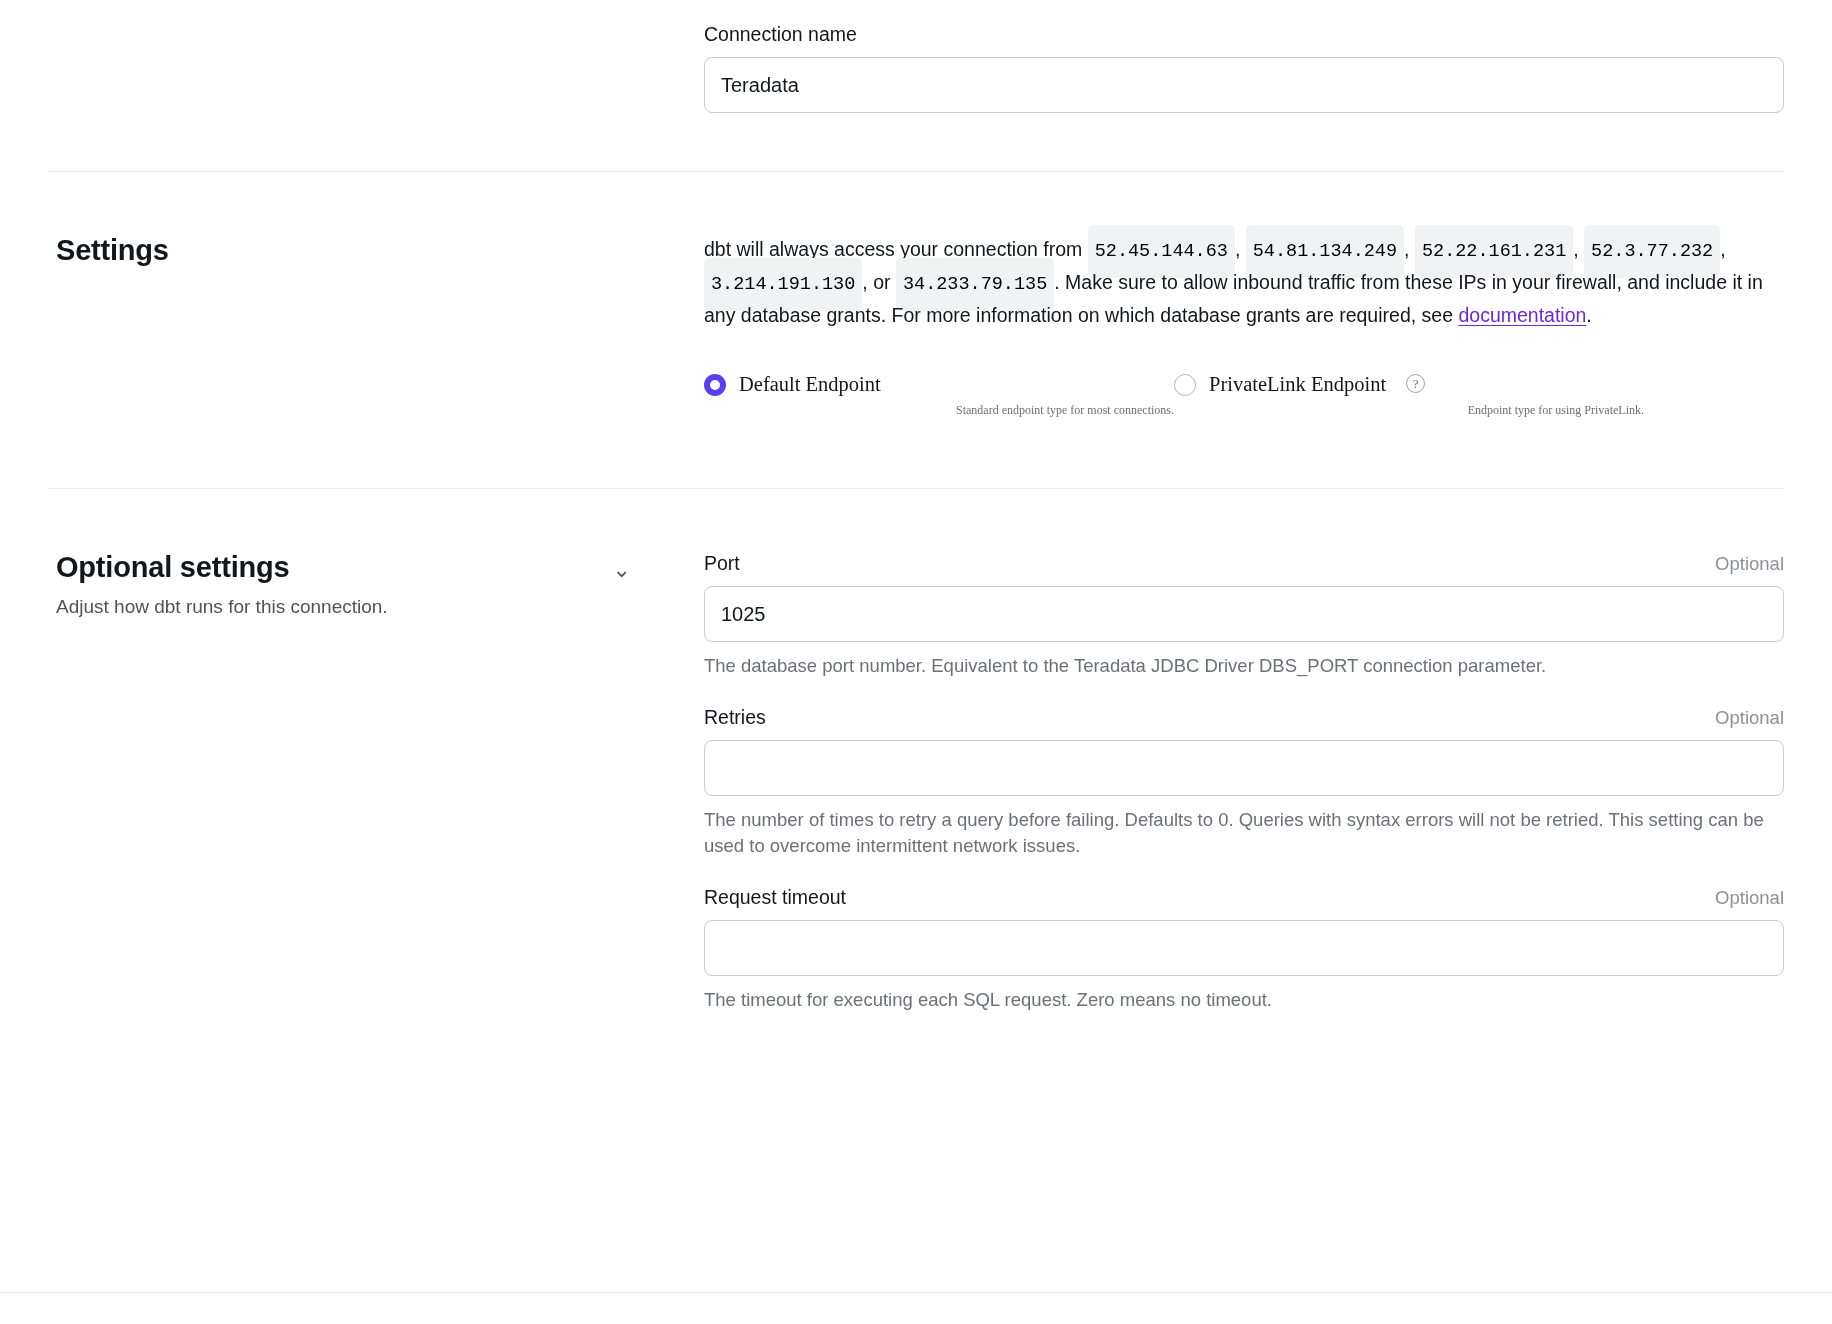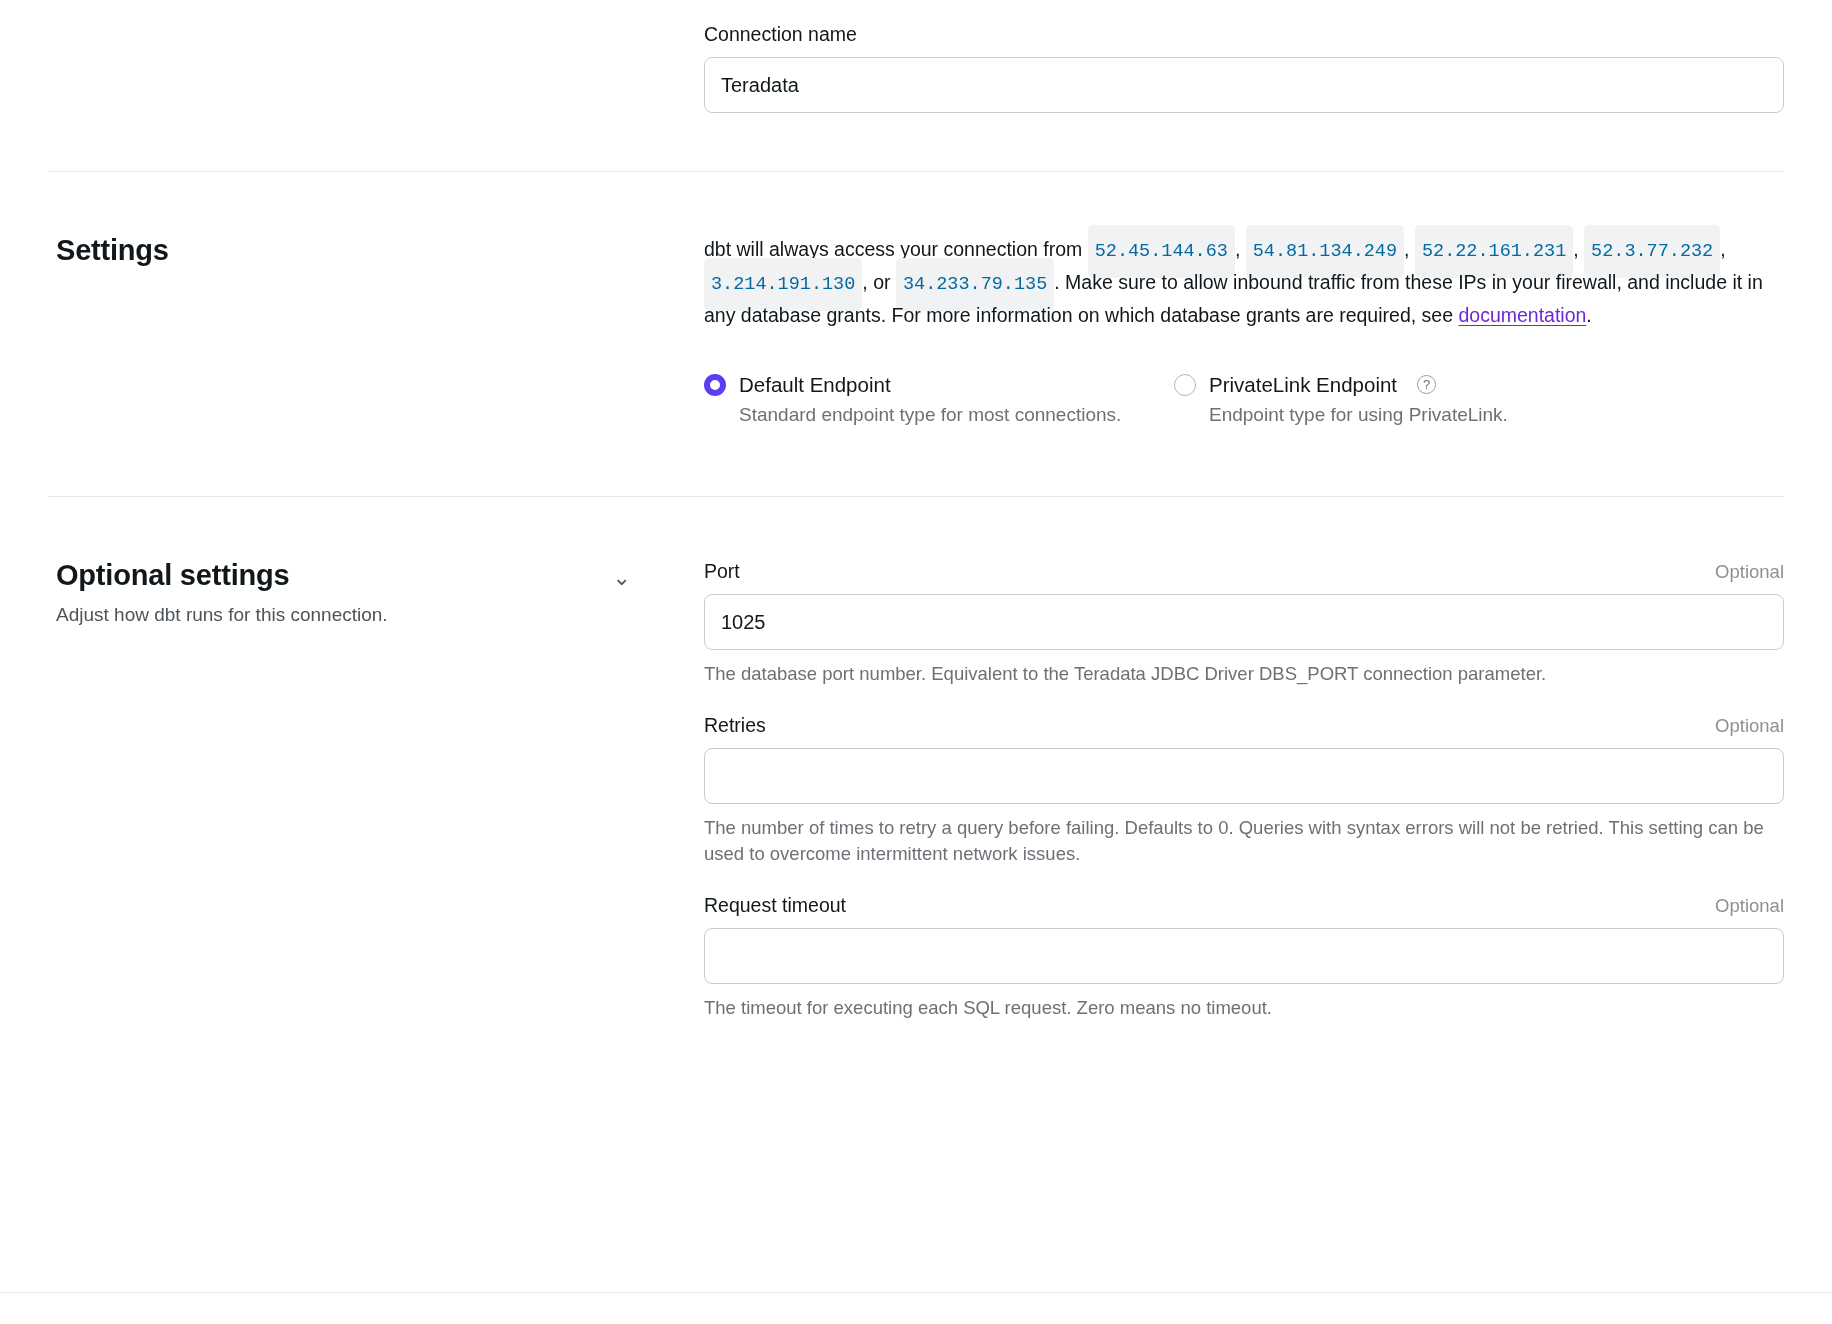--- a/index.html
+++ b/index.html
@@ -106,32 +106,33 @@
     color: #11181c;
     margin: 0 0 0 0;
     max-width: 1080px;
   }
   .ip {
     background: #f1f2f4;
     border-radius: 5px;
     padding: 16px 7px;
     font-size: 18.5px;
     font-family: "Liberation Mono", monospace;
-    color: #0369a1;
+    color: #000000;
   }
   .doc-link {
     color: #6d28d9;
     text-decoration: underline;
     text-underline-offset: 3px;
   }
 
   .radio-row {
     display: flex;
     margin-top: 42px;
     margin-bottom: 10px;
+    font-family: Liberation Serif, serif;
   }
   .radio-col {
     width: 470px;
   }
   .radio-head {
     display: flex;
     align-items: center;
     gap: 13px;
   }
   .radio {
@@ -145,24 +146,25 @@
   }
   .radio.checked {
     border: 6.5px solid #5c3df1;
     background: #fff;
   }
   .radio-label {
     font-size: 20.5px;
     color: #11181c;
   }
   .radio-desc {
-    font-size: 19px;
+    font-size: 12px;
     color: #6b7177;
     margin-top: 7px;
     margin-left: 35px;
+    text-align: right;
   }
   .radio-col.second .radio-desc { margin-left: 35px; }
   .qmark {
     display: inline-flex;
     align-items: center;
     justify-content: center;
     width: 19px;
     height: 19px;
     border-radius: 50%;
     border: 1.4px solid #9ba1a6;

